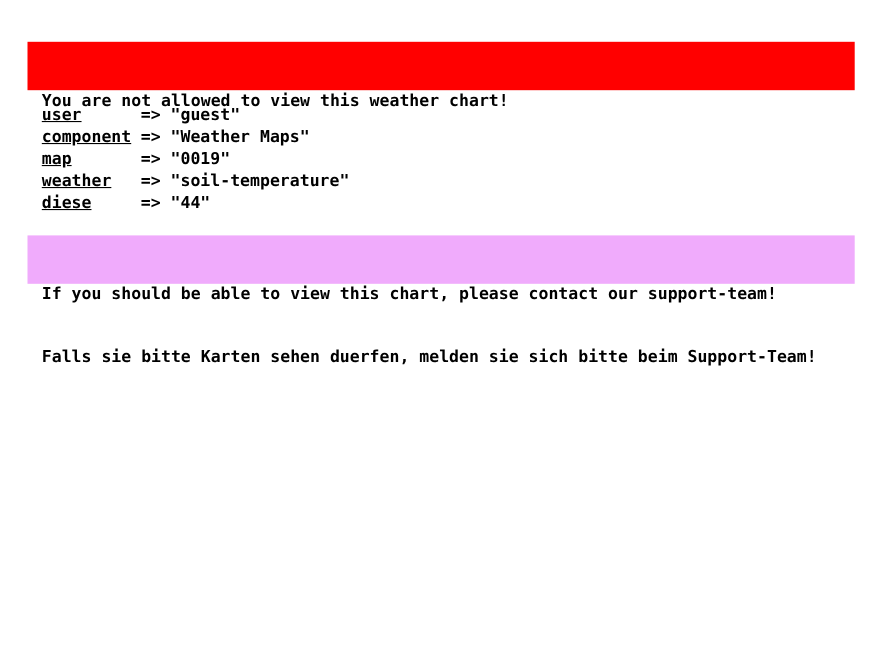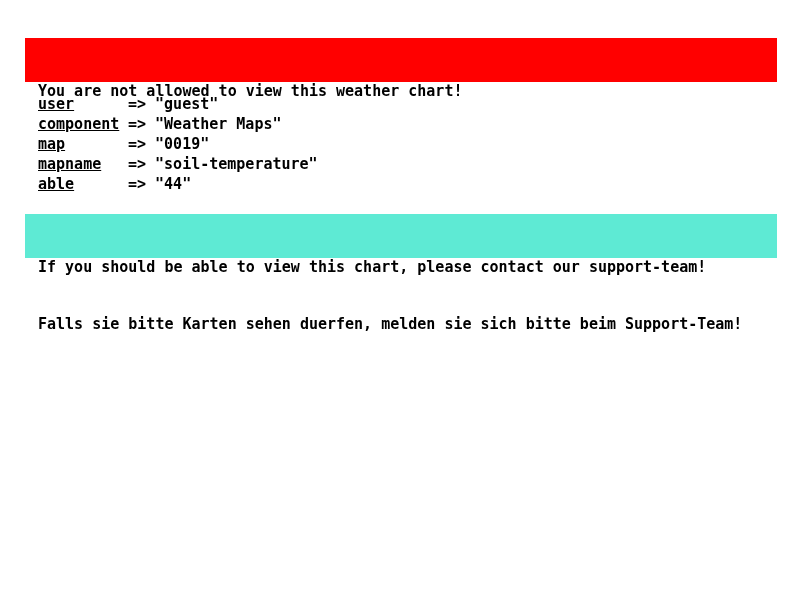--- a/index.html
+++ b/index.html
@@ -72,30 +72,30 @@
       <span class="kv-key">component</span>
       <span class="kv-arrow">=&gt;</span>
       <span class="kv-value">"Weather Maps"</span>
     </div>
     <div class="kv-row">
       <span class="kv-key">map</span>
       <span class="kv-arrow">=&gt;</span>
       <span class="kv-value">"0019"</span>
     </div>
     <div class="kv-row">
-      <span class="kv-key">mapname</span>
+      <span class="kv-key">weather</span>
       <span class="kv-arrow">=&gt;</span>
       <span class="kv-value">"soil-temperature"</span>
     </div>
     <div class="kv-row">
-      <span class="kv-key">able</span>
+      <span class="kv-key">diese</span>
       <span class="kv-arrow">=&gt;</span>
       <span class="kv-value">"44"</span>
     </div>
   </div>
 
-  <div class="banner banner-info" style="background: #5eead4;">
+  <div class="banner banner-info" style="background: #f0abfc;">
     <div>If you should be able to view this chart, please contact our support-team!</div>
     <div>Falls sie bitte Karten sehen duerfen, melden sie sich bitte beim Support-Team!</div>
   </div>
 
 
 </div>
 
 </body></html>

